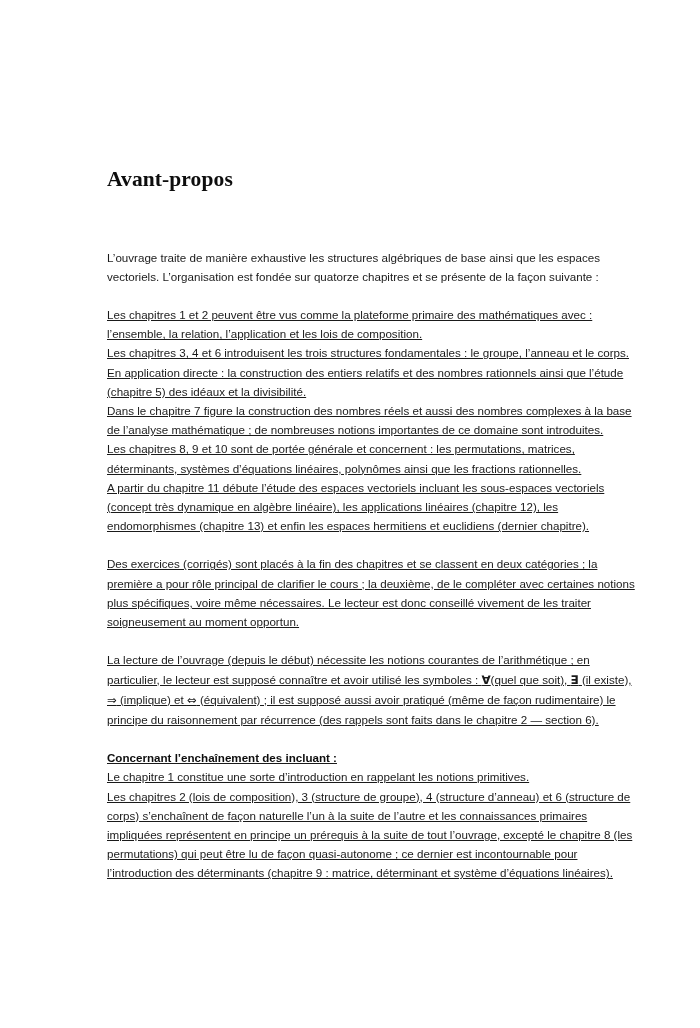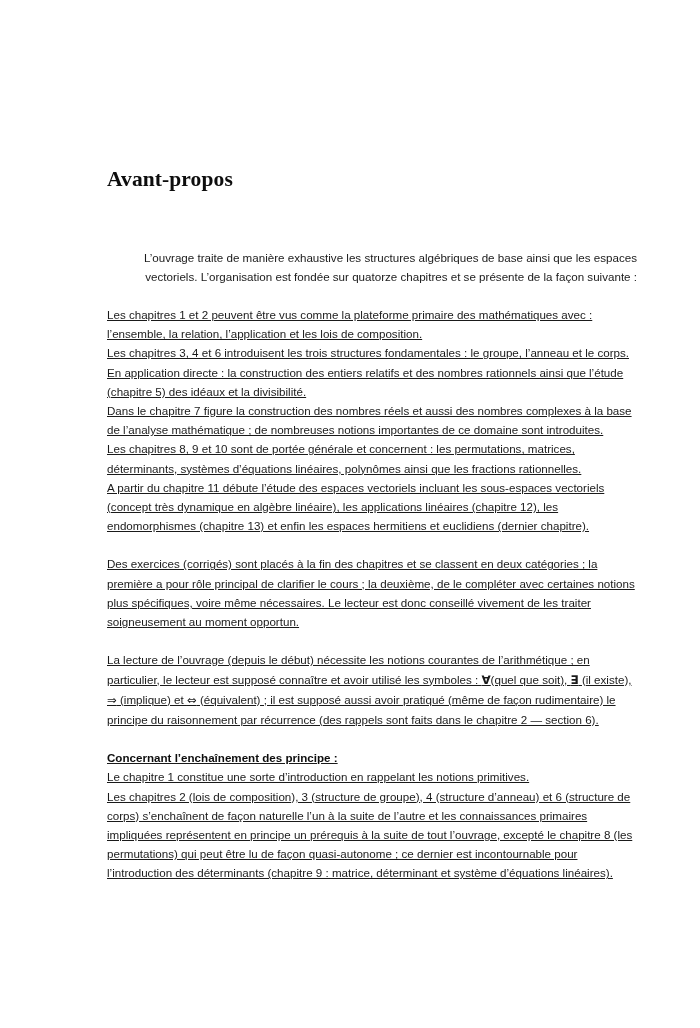--- a/index.html
+++ b/index.html
@@ -31,21 +31,21 @@
   }
   .body-block {
     font-family: "Liberation Sans", "DejaVu Sans", sans-serif;
     font-size: 11.6px;
     line-height: 19.2px;
     color: #1a1a1a;
     text-align: left;
     margin: 0;
     -webkit-font-smoothing: antialiased;
   }
-  .block-gap-intro { margin-top: 56px; text-align: right; }
+  .block-gap-intro { margin-top: 56px; }
   .block-gap-large { margin-top: 19px; text-decoration: underline; }
   .heading-inline {
     font-weight: bold;
     color: #0d0d0d;
   }
   .mathsym {
     font-family: "DejaVu Sans", "Liberation Sans", sans-serif;
     font-weight: bold;
     font-size: 11.9px;
   }
@@ -68,17 +68,17 @@
 Les chapitres 3, 4 et 6 introduisent les trois structures fondamentales : le groupe, l’anneau et le corps.
 En application directe : la construction des entiers relatifs et des nombres rationnels ainsi que l’étude (chapitre 5) des idéaux et la divisibilité.
 Dans le chapitre 7 figure la construction des nombres réels et aussi des nombres complexes à la base de l’analyse mathématique ; de nombreuses notions importantes de ce domaine sont introduites.
 Les chapitres 8, 9 et 10 sont de portée générale et concernent : les permutations, matrices, déterminants, systèmes d’équations linéaires, polynômes ainsi que les fractions rationnelles.
 A partir du chapitre 11 débute l’étude des espaces vectoriels incluant les sous-espaces vectoriels (concept très dynamique en algèbre linéaire), les applications linéaires (chapitre 12), les endomorphismes (chapitre 13) et enfin les espaces hermitiens et euclidiens (dernier chapitre).</p>
 
     <p class="body-block block-gap-large">Des exercices (corrigés) sont placés à la fin des chapitres et se classent en deux catégories ; la première a pour rôle principal de clarifier le cours ; la deuxième, de le compléter avec certaines notions plus spécifiques, voire même nécessaires. Le lecteur est donc conseillé vivement de les traiter soigneusement au moment opportun.</p>
 
     <p class="body-block block-gap-large"><span>La lecture de l’ouvrage (depuis le début) nécessite les notions courantes de l’arithmétique ; en particulier, le lecteur est supposé connaître et avoir utilisé les symboles : </span><span class="mathsym">∀</span><span>(quel que soit), </span><span class="mathsym">∃</span><span> (il existe), </span><span class="arrowsym">⇒</span><span> (implique) et </span><span class="arrowsym">⇔</span><span> (équivalent) ; il est supposé aussi avoir pratiqué (même de façon rudimentaire) le principe du raisonnement par récurrence (des rappels sont faits dans le chapitre 2 — section 6).</span></p>
 
-    <p class="body-block block-gap-large"><span class="heading-inline">Concernant l’enchaînement des principe :</span><br><span style="white-space: pre-line;">Le chapitre 1 constitue une sorte d’introduction en rappelant les notions primitives.
+    <p class="body-block block-gap-large"><span class="heading-inline">Concernant l’enchaînement des incluant :</span><br><span style="white-space: pre-line;">Le chapitre 1 constitue une sorte d’introduction en rappelant les notions primitives.
 Les chapitres 2 (lois de composition), 3 (structure de groupe), 4 (structure d’anneau) et 6 (structure de corps) s’enchaînent de façon naturelle l’un à la suite de l’autre et les connaissances primaires impliquées représentent en principe un prérequis à la suite de tout l’ouvrage, excepté le chapitre 8 (les permutations) qui peut être lu de façon quasi-autonome ; ce dernier est incontournable pour l’introduction des déterminants (chapitre 9 : matrice, déterminant et système d’équations linéaires).</span></p>
 
   </div>
 </div>
 
 </body></html>

